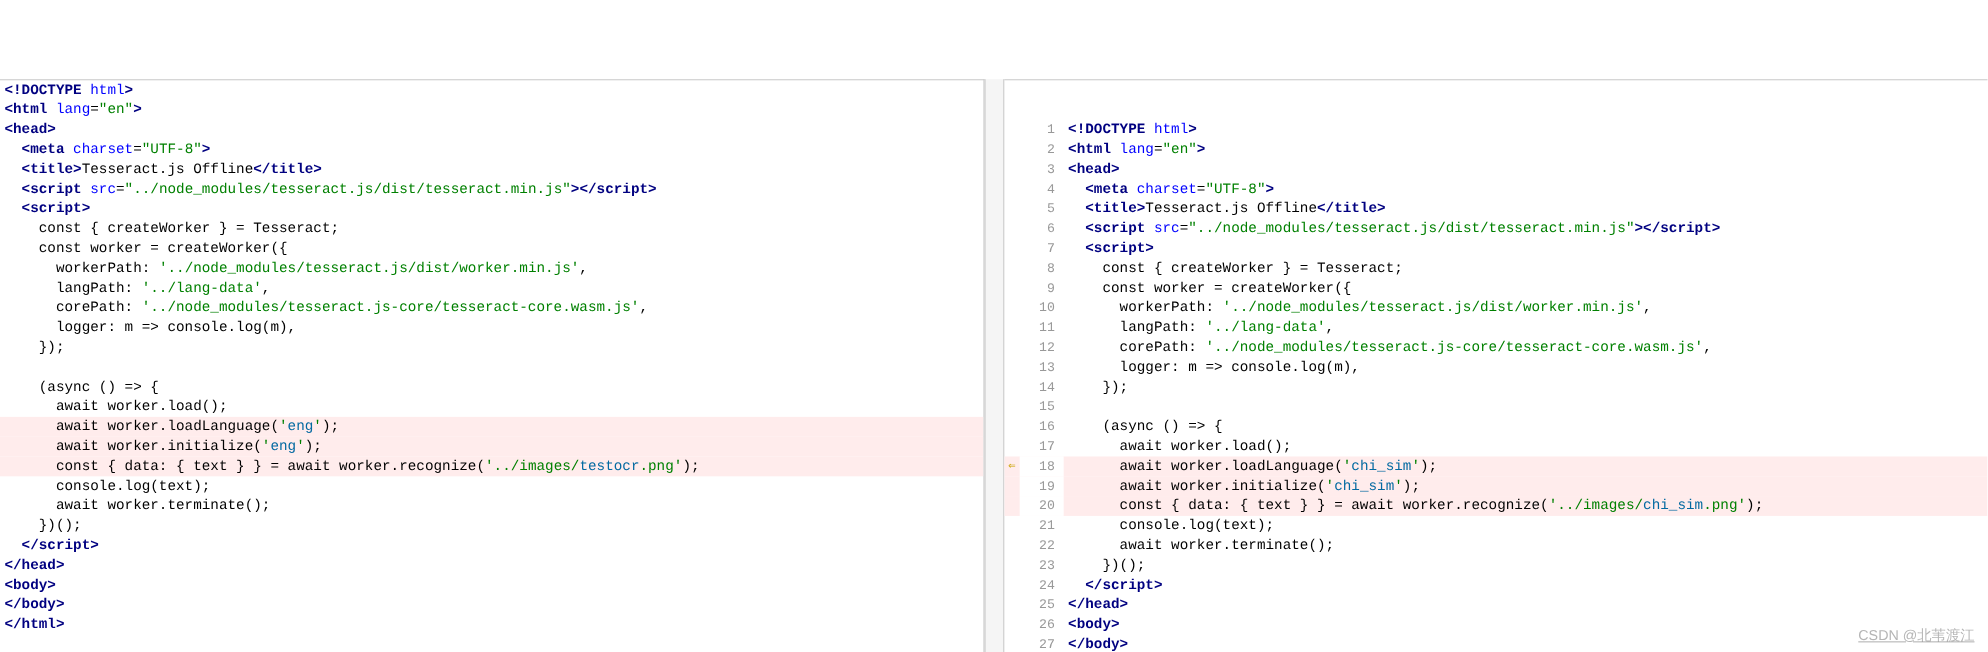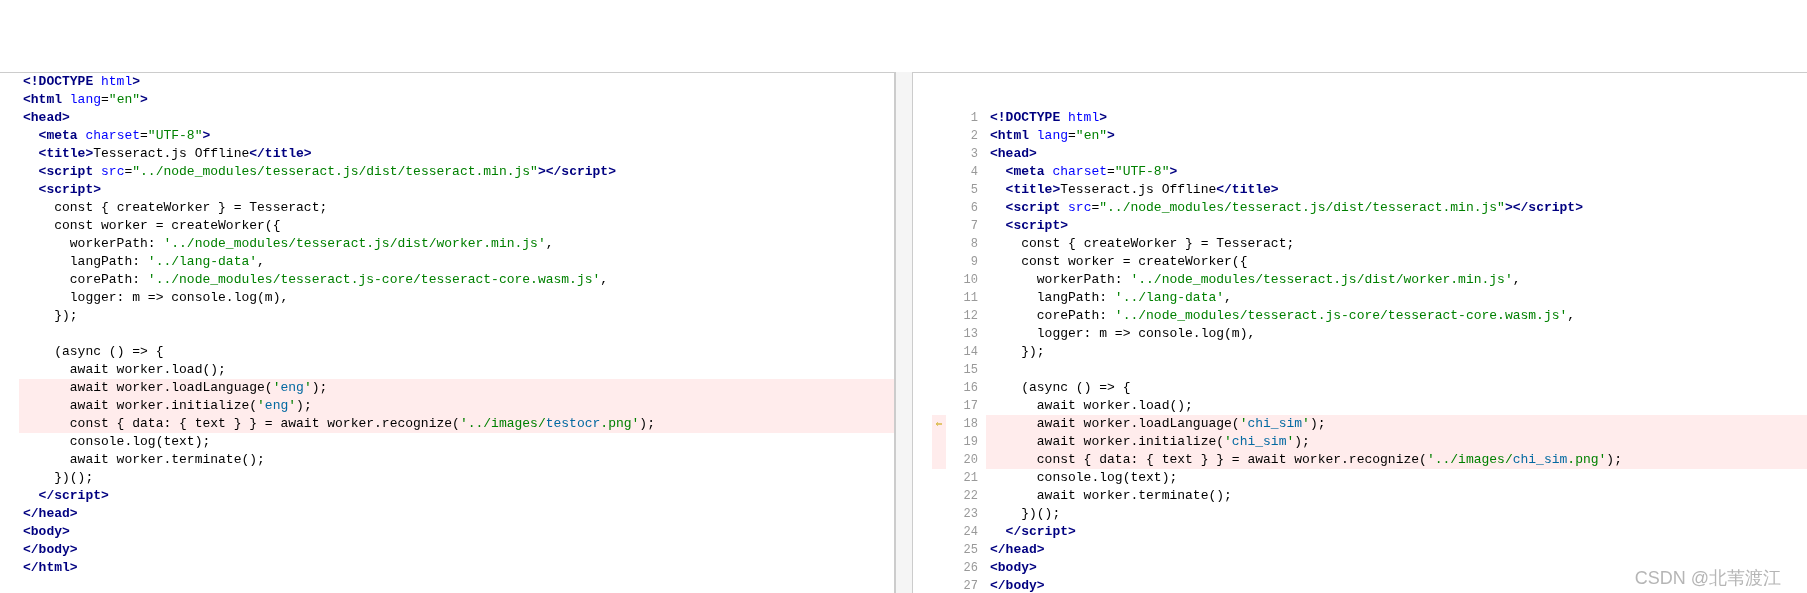--- a/index.html
+++ b/index.html
@@ -28,21 +28,20 @@
   .gutter-divider {
     width: 18px;
     background: #f5f5f5;
     border-left: 1px solid #cccccc;
     border-right: 1px solid #cccccc;
   }
   .line {
     display: flex;
     height: 18px;
     align-items: center;
-    margin-left: 19px;
   }
   .gutter {
     flex: 0 0 40px;
     text-align: right;
     padding-right: 8px;
     color: #999999;
     background: #ffffff;
     user-select: none;
     font-size: 12px;
   }
@@ -57,25 +56,26 @@
     padding-left: 4px;
   }
   .diff-del { background: #ffecec; }
   .tag { color: #000080; font-weight: bold; }
   .attr { color: #0000ff; }
   .str { color: #008000; }
   .red { color: #0369a1; }
   .top-border { border-top: 1px solid #cccccc; }
   .watermark {
     position: absolute;
-    right: 26px;
+    right: 12px;
     bottom: 6px;
     color: rgba(120,120,120,0.55);
     font-family: Arial, sans-serif;
-    font-size: 18px;
+    font-size: 13px;
+    text-decoration: underline;
   }
 </style>
 </head>
 <body>
 
 
 
 <div class="container">
   <div class="pane pane-left top-border" id="pane-left"><div class="line"><div class="code"><span class="tag">&lt;!DOCTYPE </span><span class="attr">html</span><span class="tag">&gt;</span></div></div><div class="line"><div class="code"><span class="tag">&lt;html </span><span class="attr">lang</span><span>=</span><span class="str">"en"</span><span class="tag">&gt;</span></div></div><div class="line"><div class="code"><span class="tag">&lt;head&gt;</span></div></div><div class="line"><div class="code">  <span class="tag">&lt;meta </span><span class="attr">charset</span><span>=</span><span class="str">"UTF-8"</span><span class="tag">&gt;</span></div></div><div class="line"><div class="code">  <span class="tag">&lt;title&gt;</span><span>Tesseract.js Offline</span><span class="tag">&lt;/title&gt;</span></div></div><div class="line"><div class="code">  <span class="tag">&lt;script </span><span class="attr">src</span><span>=</span><span class="str">"../node_modules/tesseract.js/dist/tesseract.min.js"</span><span class="tag">&gt;</span><span class="tag">&lt;/script&gt;</span></div></div><div class="line"><div class="code">  <span class="tag">&lt;script&gt;</span></div></div><div class="line"><div class="code">    <span>const { createWorker } = Tesseract;</span></div></div><div class="line"><div class="code">    <span>const worker = createWorker({</span></div></div><div class="line"><div class="code">      <span>workerPath: </span><span class="str">'../node_modules/tesseract.js/dist/worker.min.js'</span><span>,</span></div></div><div class="line"><div class="code">      <span>langPath: </span><span class="str">'../lang-data'</span><span>,</span></div></div><div class="line"><div class="code">      <span>corePath: </span><span class="str">'../node_modules/tesseract.js-core/tesseract-core.wasm.js'</span><span>,</span></div></div><div class="line"><div class="code">      <span>logger: m =&gt; console.log(m),</span></div></div><div class="line"><div class="code">    <span>});</span></div></div><div class="line"><div class="code"><span></span></div></div><div class="line"><div class="code">    <span>(async () =&gt; {</span></div></div><div class="line"><div class="code">      <span>await worker.load();</span></div></div><div class="line diff-del"><div class="code">      <span>await worker.loadLanguage(</span><span class="str">'</span><span class="red">eng</span><span class="str">'</span><span>);</span></div></div><div class="line diff-del"><div class="code">      <span>await worker.initialize(</span><span class="str">'</span><span class="red">eng</span><span class="str">'</span><span>);</span></div></div><div class="line diff-del"><div class="code">      <span>const { data: { text } } = await worker.recognize(</span><span class="str">'../images/</span><span class="red">testocr</span><span class="str">.png'</span><span>);</span></div></div><div class="line"><div class="code">      <span>console.log(text);</span></div></div><div class="line"><div class="code">      <span>await worker.terminate();</span></div></div><div class="line"><div class="code">    <span>})();</span></div></div><div class="line"><div class="code">  <span class="tag">&lt;/script&gt;</span></div></div><div class="line"><div class="code"><span class="tag">&lt;/head&gt;</span></div></div><div class="line"><div class="code"><span class="tag">&lt;body&gt;</span></div></div><div class="line"><div class="code"><span class="tag">&lt;/body&gt;</span></div></div><div class="line"><div class="code"><span class="tag">&lt;/html&gt;</span></div></div></div>
   <div class="gutter-divider"></div>

